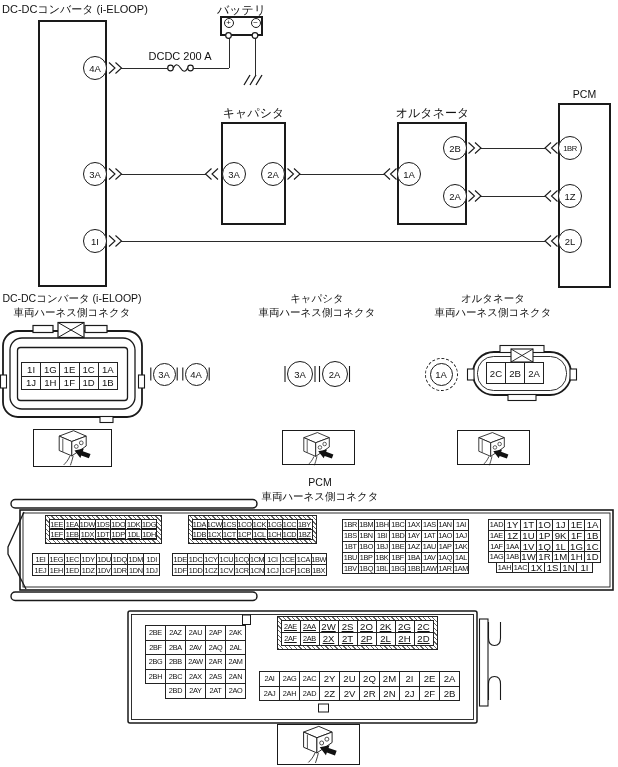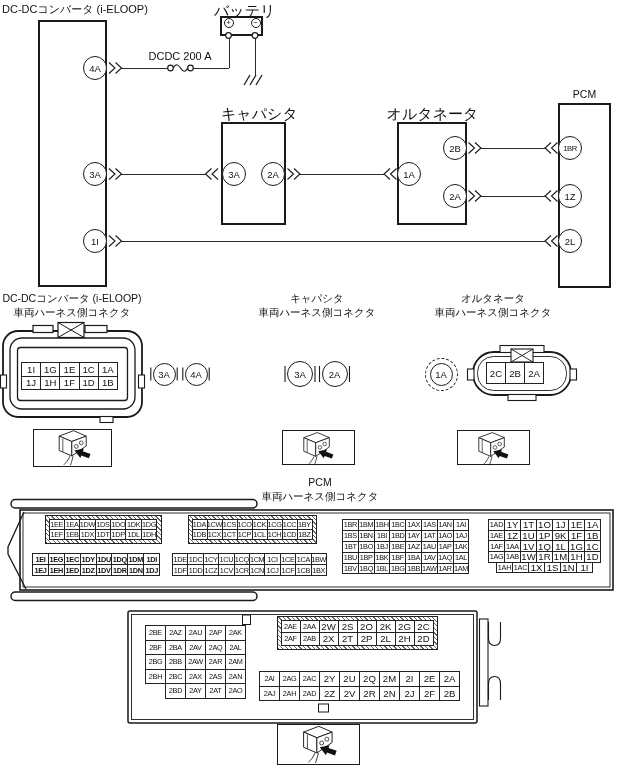--- a/index.html
+++ b/index.html
@@ -3,40 +3,40 @@
 <meta charset="utf-8">
 <style>
   html,body{margin:0;padding:0;background:#fff;}
   #stage{position:relative;width:618px;height:767px;background:#fff;overflow:hidden;
          font-family:"Liberation Sans","DejaVu Sans",sans-serif;color:#111;}
   #stage *{box-sizing:border-box;}
   .box{position:absolute;border:2px solid #1a1a1a;background:#fff;z-index:2;}
   .thinbox{position:absolute;border:1.3px solid #1a1a1a;background:#fff;z-index:2;}
   .wire-h{position:absolute;height:1.2px;background:#2b2b2b;z-index:1;}
   .wire-v{position:absolute;width:1.2px;background:#2b2b2b;z-index:1;}
-  .lbl{position:absolute;font-size:15px;white-space:nowrap;z-index:4;}
+  .lbl{position:absolute;font-size:12px;white-space:nowrap;z-index:4;}
   .lbl.c{text-align:center;}
   .sec-lbl{position:absolute;text-align:center;font-size:10.5px;line-height:14px;white-space:nowrap;z-index:4;}
   .pin-circle{position:absolute;border:1.4px solid #1a1a1a;border-radius:50%;background:#fff;
               display:flex;align-items:center;justify-content:center;font-size:9.5px;z-index:6;}
   .pin-circle.sm{font-size:7.6px;letter-spacing:-0.4px;}
   .dash-ring{position:absolute;border:1.4px dashed #1a1a1a;border-radius:50%;background:#fff;
              display:flex;align-items:center;justify-content:center;z-index:5;}
   .bat-term{position:absolute;border:1px solid #1a1a1a;border-radius:50%;background:#fff;
             display:flex;align-items:center;justify-content:center;font-size:8px;line-height:8px;z-index:6;}
   .pin-grid{position:absolute;display:flex;flex-direction:column;z-index:6;}
   .pin-row{display:flex;}
   .pin-cell{width:var(--cw);height:var(--ch);border:1px solid #222;margin-left:-1px;margin-top:-1px;
             display:flex;align-items:center;justify-content:center;font-size:7.3px;letter-spacing:-0.3px;
             background:#fff;flex:none;}
   .pin-cell.big{font-size:9.6px;letter-spacing:0;}
   .pin-cell.empty{visibility:hidden;}
   .hatched{position:absolute;padding:3.5px;border:1px solid #222;z-index:6;
            background:repeating-linear-gradient(45deg,#666 0,#666 1px,#fff 1px,#fff 3.2px);}
-  .hatched .pin-grid{position:static;}
+  .hatched .pin-grid{position:static;text-decoration:underline;}
   svg.lineart{position:absolute;left:0;top:0;z-index:5;pointer-events:none;}
 </style>
 </head>
 <body>
 
 <div id="stage">
 
   <div class="lbl" style="left:2px;top:2px;font-size:11px;">DC-DCコンバータ (i-ELOOP)</div>
   <div class="lbl c" style="left:214px;top:2px;width:55px;">バッテリ</div>
   <div class="lbl c" style="left:146px;top:50px;width:68px;font-size:11px;">DCDC 200 A</div>
@@ -266,21 +266,21 @@
       </div>
       <div class="pin-row">
         <div class="pin-cell">1AH</div>
         <div class="pin-cell">1AC</div>
         <div class="pin-cell big">1X</div>
         <div class="pin-cell big">1S</div>
         <div class="pin-cell big">1N</div>
         <div class="pin-cell big">1I</div>
       </div>
     </div>
-  <div class="pin-grid" style="left:33px;top:554px;font-weight:bold;--cw:16.9px;--ch:12px;">
+  <div class="pin-grid" style="left:33px;top:554px;--cw:16.9px;--ch:12px;">
       <div class="pin-row">
         <div class="pin-cell">1EI</div>
         <div class="pin-cell">1EG</div>
         <div class="pin-cell">1EC</div>
         <div class="pin-cell">1DY</div>
         <div class="pin-cell">1DU</div>
         <div class="pin-cell">1DQ</div>
         <div class="pin-cell">1DM</div>
         <div class="pin-cell">1DI</div>
       </div>

